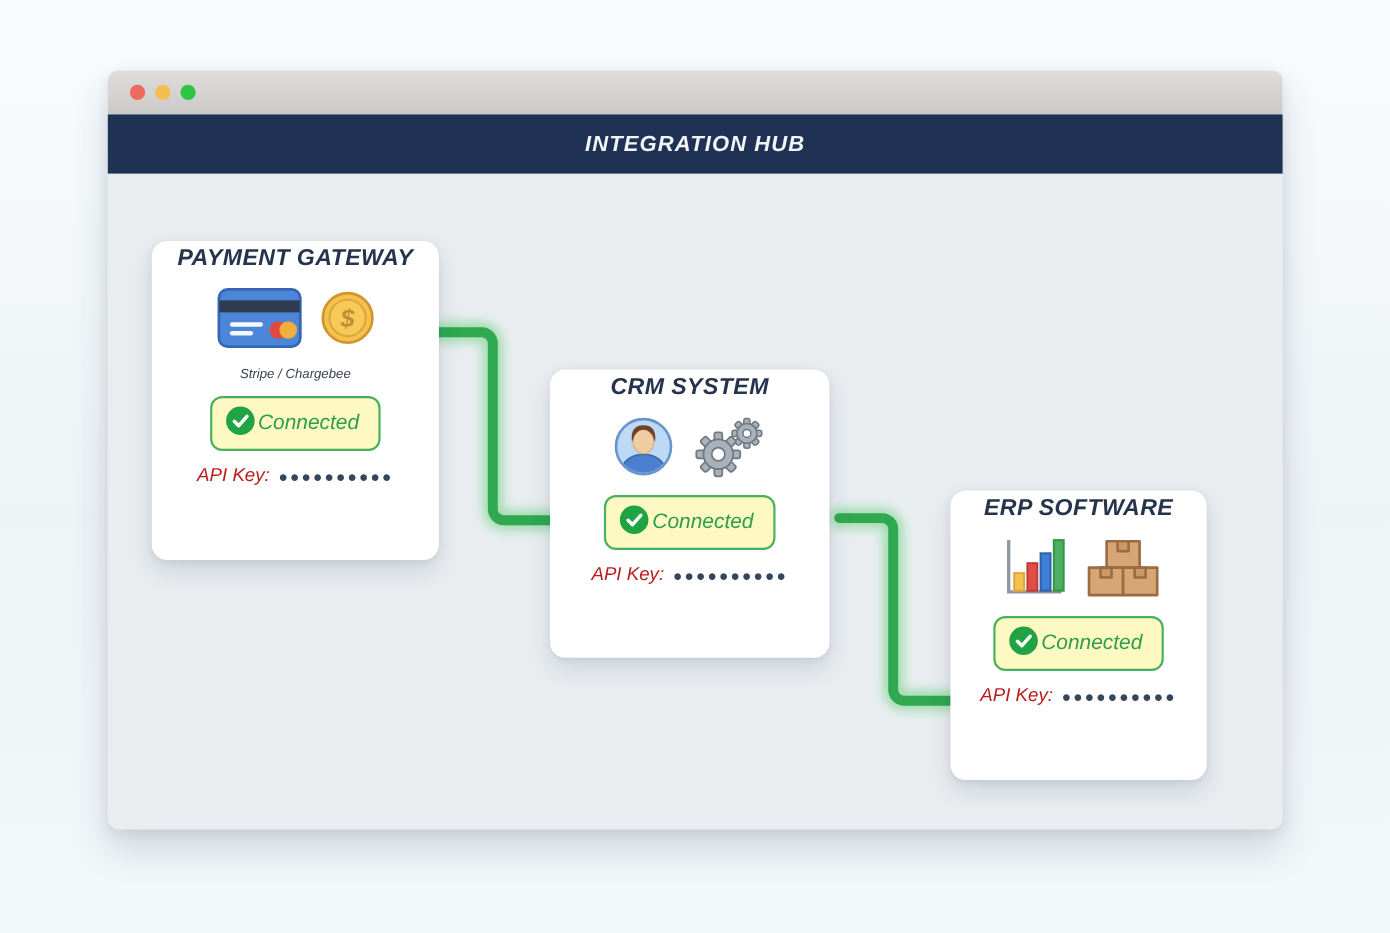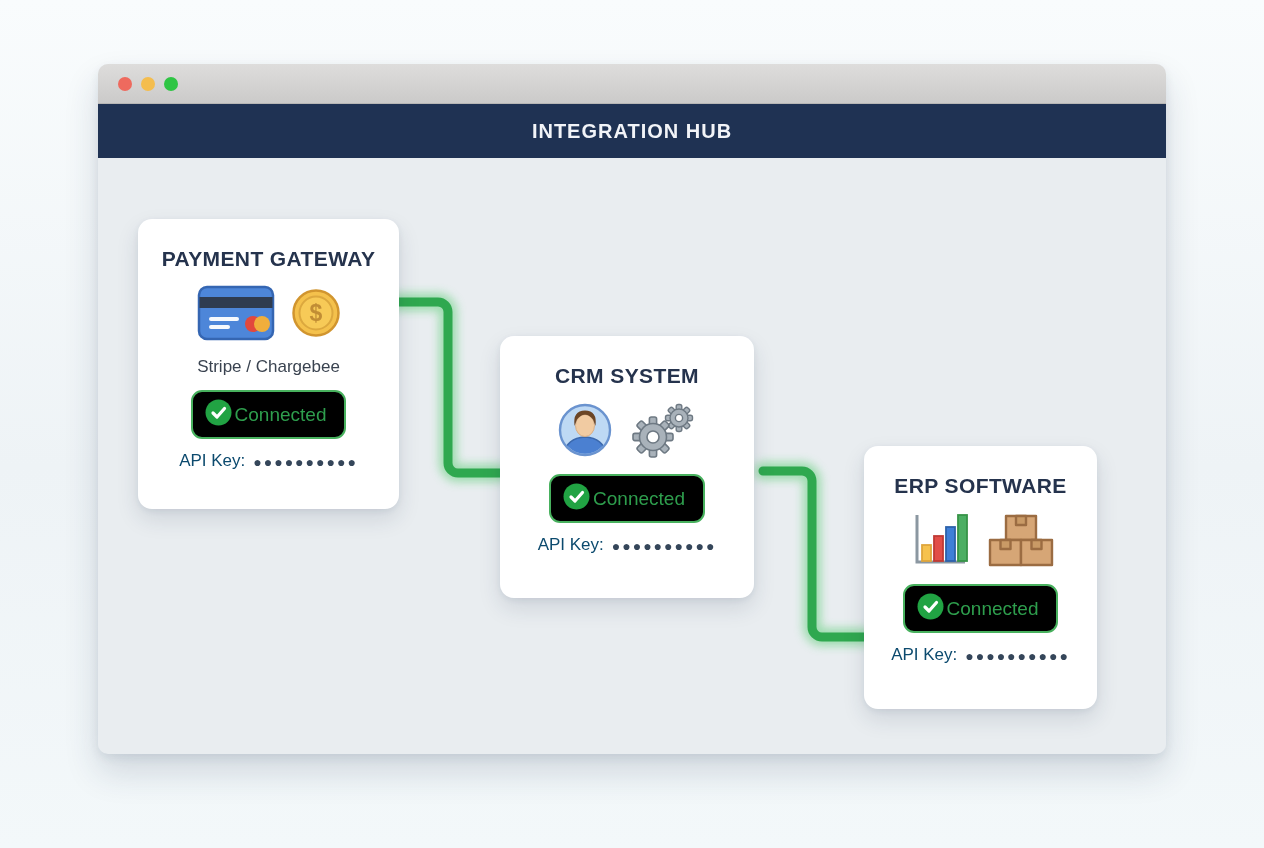--- a/index.html
+++ b/index.html
@@ -7,20 +7,21 @@
     width:1264px;height:848px;overflow:hidden;
     background:linear-gradient(180deg,#f9fcfd 0%,#eef3f6 55%,#f3f8fa 100%);
     font-family:"Liberation Sans",sans-serif;
     -webkit-font-smoothing:antialiased;
   }
   .window{
     position:absolute;left:98px;top:64px;width:1068px;height:690px;
     border-radius:10px;
     box-shadow:0 18px 34px rgba(30,50,80,.16),0 4px 10px rgba(30,50,80,.08);
     background:#e9edf0;
+    font-style:italic;
   }
   .titlebar{
     height:40px;border-radius:10px 10px 0 0;
     background:linear-gradient(180deg,#dedddc,#cbcac9);
     border-bottom:1px solid #b7b6b5;
     display:flex;align-items:center;padding-left:20px;box-sizing:border-box;
   }
   .lights{display:flex;gap:9px;}
   .light{width:14px;height:14px;border-radius:50%;}
   .light.red{background:#ee6a5e;}
@@ -35,39 +36,39 @@
   }
   .content{
     position:relative;height:595px;border-radius:0 0 10px 10px;
     background:#e9edf0;overflow:hidden;
   }
   .connectors{position:absolute;left:0;top:0;z-index:1;}
   .card{
     position:absolute;background:#ffffff;border-radius:14px;z-index:2;
     box-shadow:0 10px 22px rgba(30,50,80,.13),0 2px 6px rgba(30,50,80,.07);
     display:flex;flex-direction:column;align-items:center;
-    box-sizing:border-box;padding-top:24px;
+    box-sizing:border-box;
   }
   .card.payment{left:40px;top:61px;width:261px;height:290px;}
   .card.crm{left:402px;top:178px;width:254px;height:262px;}
   .card.erp{left:766px;top:288px;width:233px;height:263px;}
   .card-title{
     font-size:21px;font-weight:bold;color:#25334d;letter-spacing:.4px;
     margin-top:4px;
   }
   .icon-row{display:flex;align-items:center;gap:16px;margin-top:15px;height:58px;}
-  .subtitle{font-size:17px;color:#3a4350;margin-top:13px;}
+  .subtitle{font-size:12px;color:#3a4350;margin-top:13px;}
   .status-badge{
     margin-top:13px;display:flex;align-items:center;gap:3px;
-    background:#000000;border:2px solid #48b15e;border-radius:11px;
+    background:#fef9c3;border:2px solid #48b15e;border-radius:11px;
     padding:7px 18px 7px 12px;
   }
   .status-badge .label{font-size:19px;color:#2e9e4d;}
   .api-row{margin-top:12px;display:flex;align-items:center;gap:8px;}
-  .api-row .api-label{font-size:17px;color:#0c4a6e;}
+  .api-row .api-label{font-size:17px;color:#b91c1c;}
   .api-row .api-dots{
     font-size:14px;color:#35465a;letter-spacing:2px;line-height:1;
     padding-top:2px;
   }
 </style>
 </head>
 <body>
 
 <div class="window">
 

